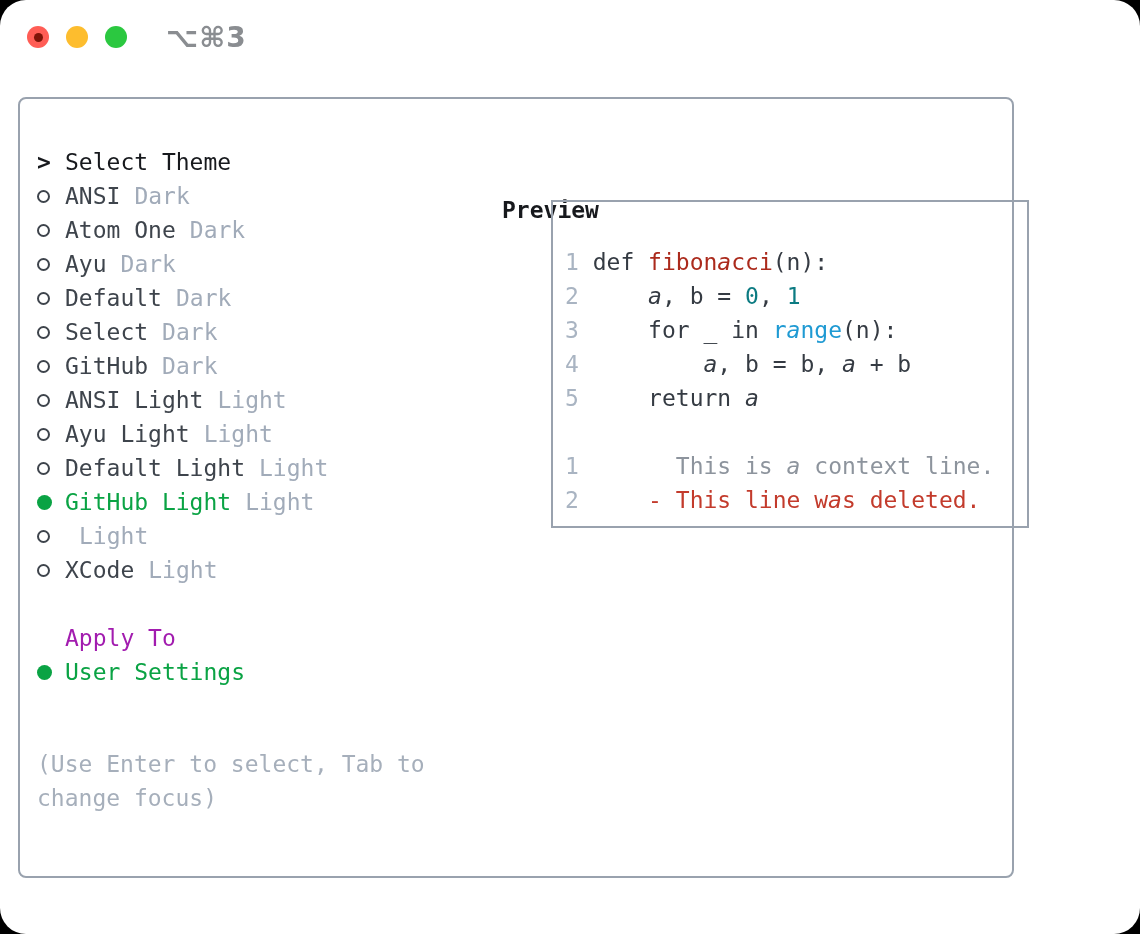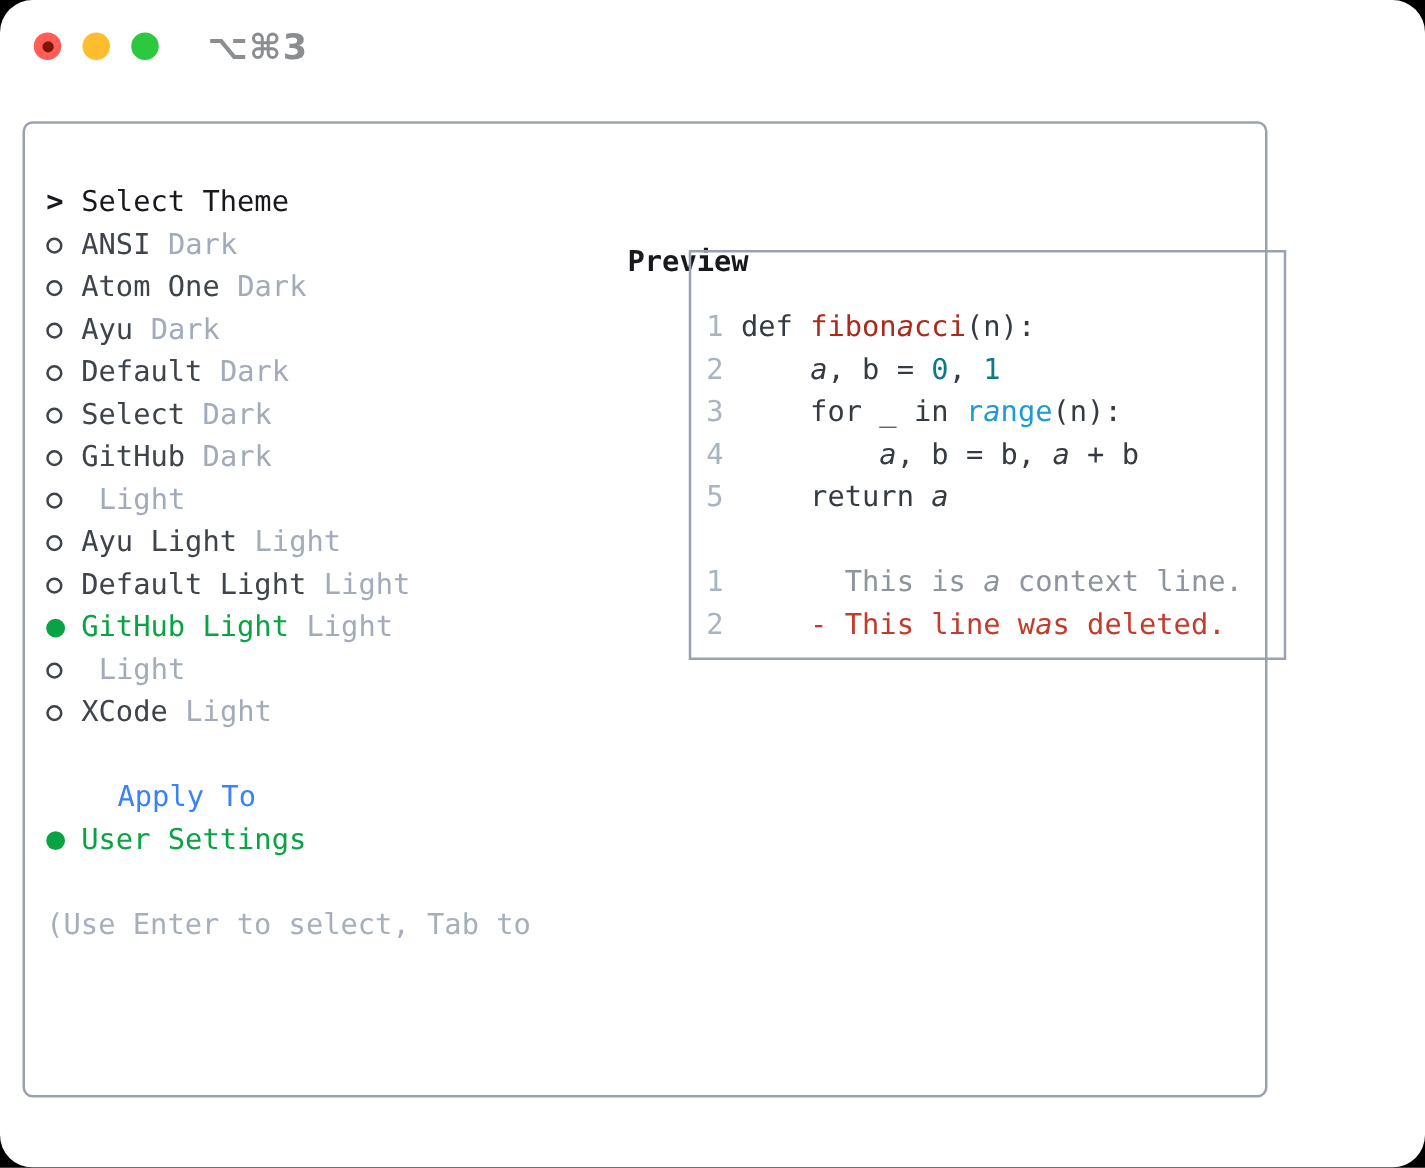--- a/index.html
+++ b/index.html
@@ -30,23 +30,23 @@
   .col-left{position:absolute;left:37px;top:145px;font-size:23px;line-height:34px;}
   .row{display:flex;align-items:center;height:34px;white-space:pre;}
   .bullet-col{width:28px;display:flex;align-items:center;flex:none;}
   .radio{width:13px;height:13px;border:2.5px solid #3e444c;border-radius:50%;box-sizing:border-box;}
   .radio-sel{width:15px;height:15px;border-radius:50%;background:var(--accent_green,#0aa344);}
   .prompt{font-weight:bold;color:#17191d;width:28px;flex:none;}
   .hdr{font-weight:normal;color:#17191d;}
   .name{color:#3e444c;}
   .name-sel{color:var(--accent_green,#0aa344);}
   .variant{color:#a1abb9;margin-left:14px;}
-  .apply-hdr{color:#3b82f6;margin-left:29px;}
+  .apply-hdr{color:#a21caf;}
   .spacer{height:34px;}
-  .help{color:#a6afbb;}
+  .help{color:#a6afbb;margin-top:24px;}
   
   .preview-title{position:absolute;left:502px;top:145px;height:34px;display:flex;align-items:center;
     font-size:23px;font-weight:bold;color:#17191d;margin-top:48px;}
   .preview-box{
     position:absolute;left:508px;top:200px;width:478px;height:328px;
     border:2px solid #99a2ae;box-sizing:border-box;
     padding:43px 0 0 12px;overflow:hidden;margin-left:43px;
   }
   .code-line{white-space:pre;height:34px;line-height:34px;font-size:23px;}
   .code-line i{font-style:italic;}
@@ -79,37 +79,38 @@
     <div class="row">
       <span class="prompt">&gt;</span><span class="hdr">Select Theme</span>
     </div>
     <div id="theme-list">
         <div class="row"><span class="bullet-col"><span class="radio"></span></span><span class="name">ANSI</span><span class="variant">Dark</span></div>
         <div class="row"><span class="bullet-col"><span class="radio"></span></span><span class="name">Atom One</span><span class="variant">Dark</span></div>
         <div class="row"><span class="bullet-col"><span class="radio"></span></span><span class="name">Ayu</span><span class="variant">Dark</span></div>
         <div class="row"><span class="bullet-col"><span class="radio"></span></span><span class="name">Default</span><span class="variant">Dark</span></div>
         <div class="row"><span class="bullet-col"><span class="radio"></span></span><span class="name">Select</span><span class="variant">Dark</span></div>
         <div class="row"><span class="bullet-col"><span class="radio"></span></span><span class="name">GitHub</span><span class="variant">Dark</span></div>
-        <div class="row"><span class="bullet-col"><span class="radio"></span></span><span class="variant">Light</span></div>
+        <div class="row"><span class="bullet-col"><span class="radio"></span></span><span class="name">ANSI Light</span><span class="variant">Light</span></div>
         <div class="row"><span class="bullet-col"><span class="radio"></span></span><span class="name">Ayu Light</span><span class="variant">Light</span></div>
         <div class="row"><span class="bullet-col"><span class="radio"></span></span><span class="name">Default Light</span><span class="variant">Light</span></div>
         <div class="row"><span class="bullet-col"><span class="radio-sel"></span></span><span class="name name-sel">GitHub Light</span><span class="variant">Light</span></div>
         <div class="row"><span class="bullet-col"><span class="radio"></span></span><span class="variant">Light</span></div>
         <div class="row"><span class="bullet-col"><span class="radio"></span></span><span class="name">XCode</span><span class="variant">Light</span></div>
       </div>
     <div class="spacer"></div>
     <div class="row">
       <span class="bullet-col"></span><span class="apply-hdr">Apply To</span>
     </div>
     <div id="apply-list">
         <div class="row"><span class="bullet-col"><span class="radio-sel"></span></span><span class="name name-sel">User Settings</span></div>
       </div>
     <div class="spacer"></div>
     <div class="help">
       <div>(Use Enter to select, Tab to</div>
+      <div>change focus)</div>
     </div>
   </div>
 
   <div class="preview-title">Preview</div>
   <div class="preview-box">
     <div id="preview-code">
         <div class="code-line"><span class="ln">1</span><span class="t-plain"> def </span><span class="t-func">fibon<i>a</i>cci</span><span class="t-plain">(n):</span></div>
         <div class="code-line"><span class="ln">2</span><span class="t-plain">     <i>a</i>, b = </span><span class="t-num">0</span><span class="t-plain">, </span><span class="t-num">1</span></div>
         <div class="code-line"><span class="ln">3</span><span class="t-plain">     for _ in </span><span class="t-builtin">r<i>a</i>nge</span><span class="t-plain">(n):</span></div>
         <div class="code-line"><span class="ln">4</span><span class="t-plain">         <i>a</i>, b = b, <i>a</i> + b</span></div>

